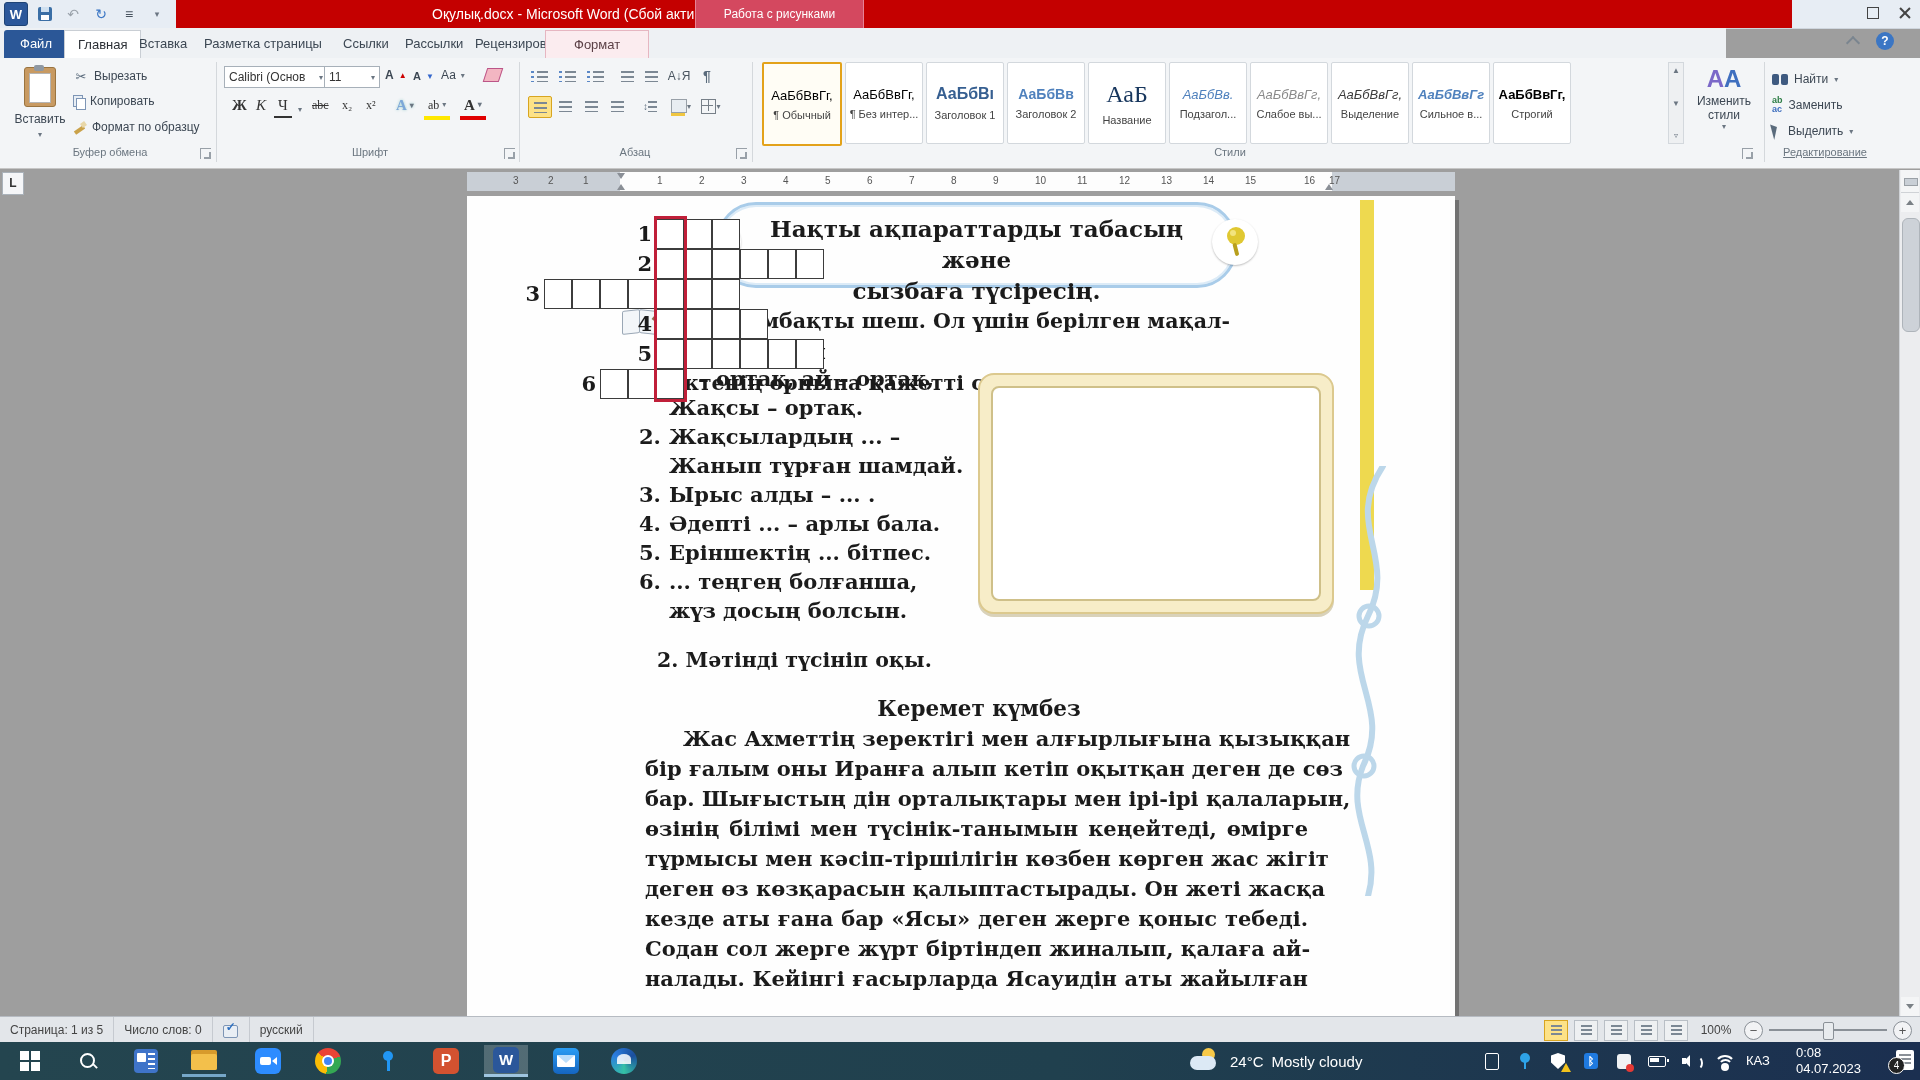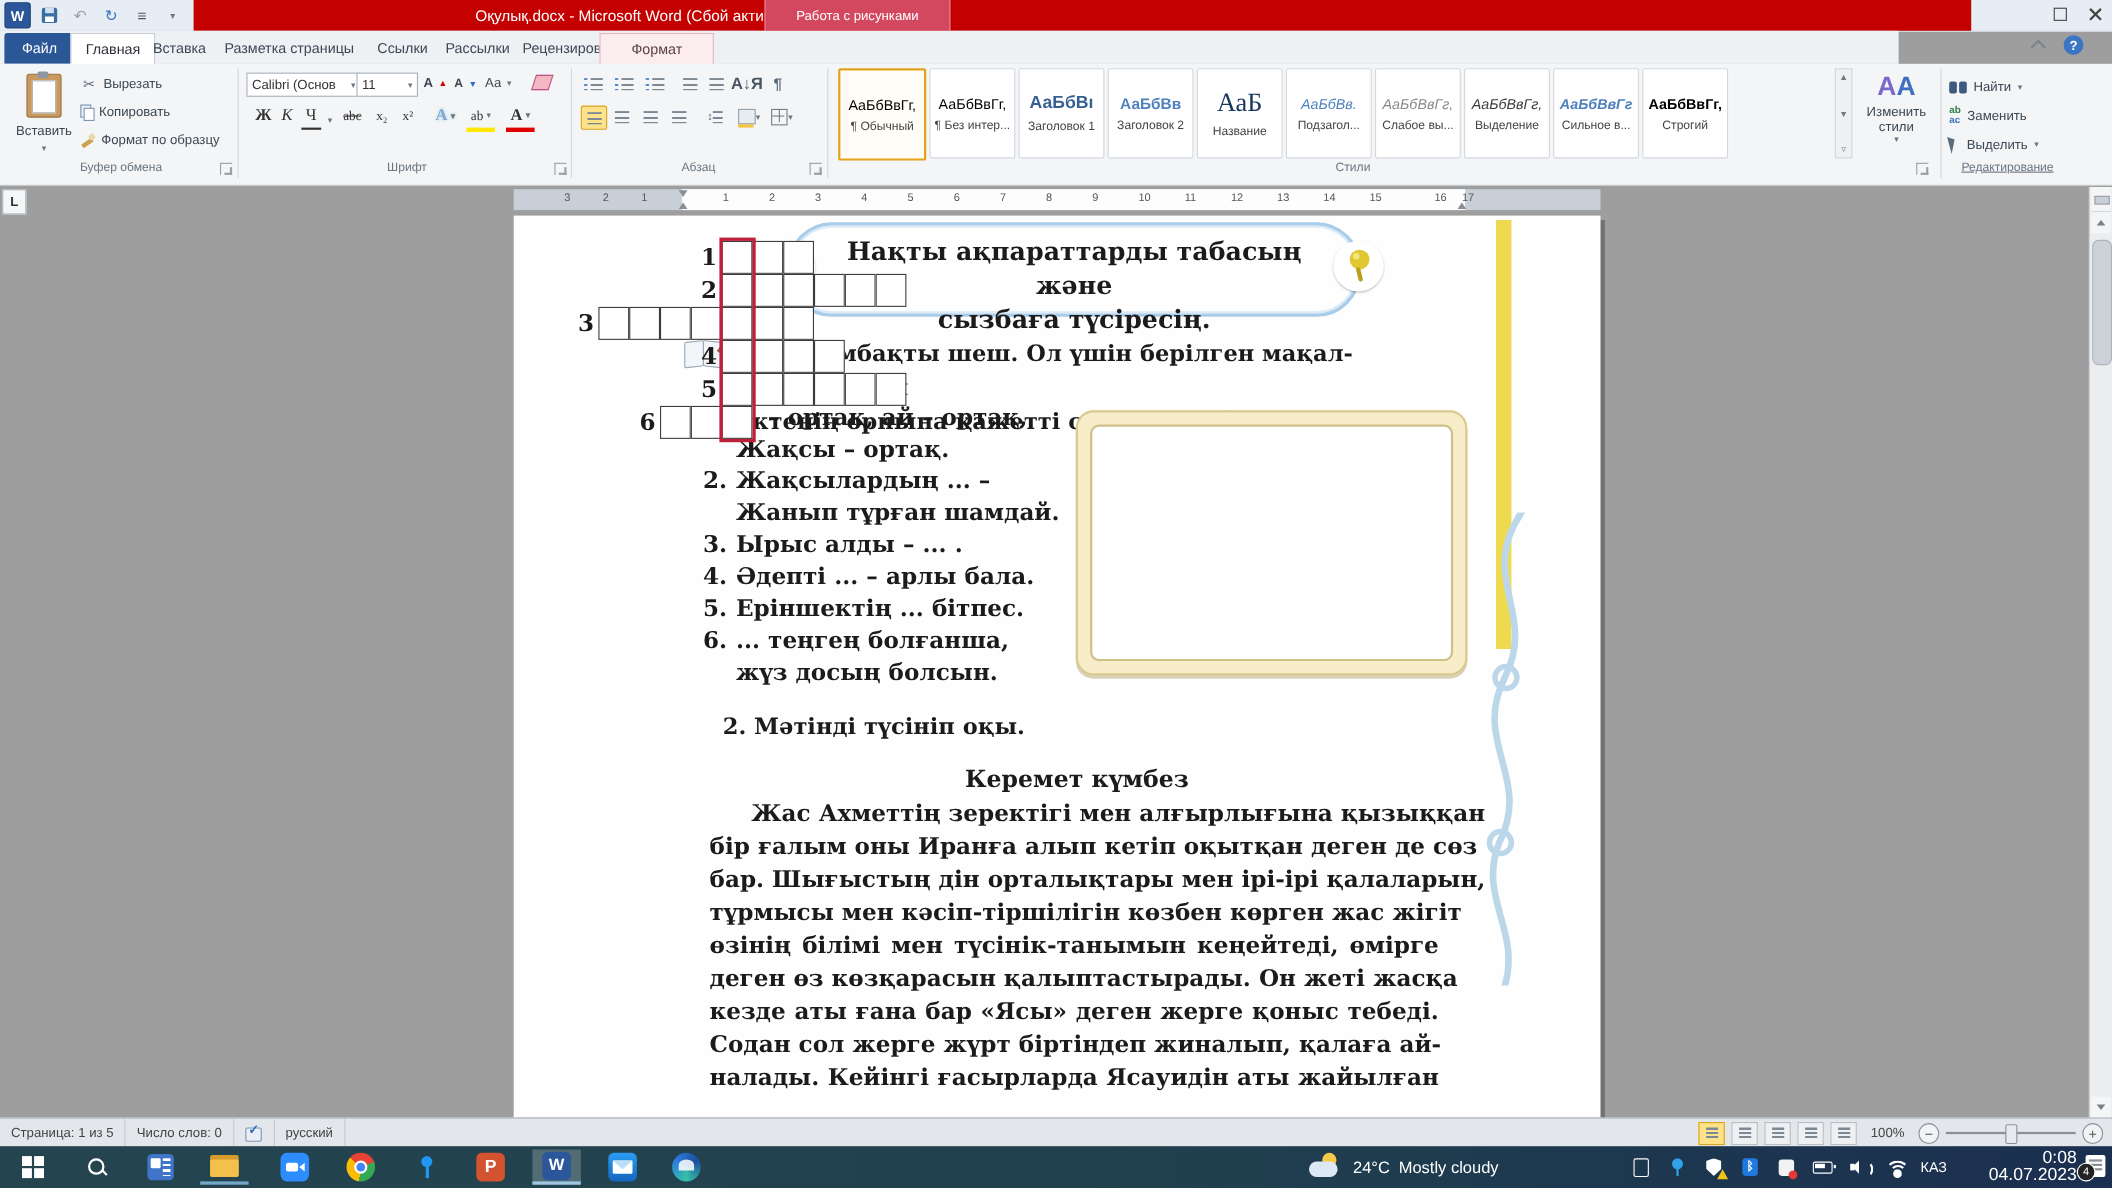--- a/index.html
+++ b/index.html
@@ -69,21 +69,21 @@
   .fc-a{border-bottom:4px solid #e00000;line-height:14px;}
   
   .g-lines{width:13px;height:11px;background:repeating-linear-gradient(to bottom,#7c8894 0 2px,transparent 2px 5px);}
   .g-lines-dot{position:relative;width:17px;height:11px;}
   .g-lines-dot:before{content:"";position:absolute;left:0;top:0;width:3px;height:11px;
     background:repeating-linear-gradient(to bottom,#5a87c6 0 2px,transparent 2px 5px);}
   .g-lines-dot:after{content:"";position:absolute;right:0;top:0;width:11px;height:11px;
     background:repeating-linear-gradient(to bottom,#7c8894 0 2px,transparent 2px 5px);}
   .pbtn{position:absolute;width:22px;height:20px;display:flex;align-items:center;justify-content:center;border-radius:2px;}
   .pbtn.sel,#align-left{background:#fde287;border:1px solid #d8a520;}
-  .sort-g{font-size:15px;color:#4a5560;font-weight:bold;}
+  .sort-g{font-size:12px;color:#4a5560;font-weight:normal;}
   .pilcrow{font-size:14px;color:#5a6b7c;font-weight:bold;}
   .shade-ic{position:relative;width:14px;height:12px;background:#e8edf2;border:1px solid #98a0a8;}
   .shade-ic:after{content:"";position:absolute;left:-1px;bottom:-4px;width:14px;height:3px;background:#f0c640;}
   .border-ic{width:13px;height:13px;border:1px solid #767f88;position:relative;}
   .border-ic:before{content:"";position:absolute;left:0;top:5.5px;width:11px;height:1px;background:#767f88;}
   .border-ic:after{content:"";position:absolute;left:5.5px;top:0;width:1px;height:11px;background:#767f88;}
   
   #styles-gallery{position:absolute;left:762px;top:4px;height:82px;display:flex;gap:3px;}
   .sg-item{width:76px;height:80px;background:#fff;border:1px solid #d3d8dd;border-radius:2px;
     display:flex;flex-direction:column;align-items:center;justify-content:center;gap:6px;overflow:hidden;}
@@ -248,21 +248,21 @@
   .vol-ic:after{content:"";position:absolute;left:2px;top:1px;width:0;height:0;border-right:6px solid #fff;
     border-top:6px solid transparent;border-bottom:6px solid transparent;}
   .vol-waves{position:absolute;left:10px;top:2px;width:7px;height:10px;border:2px solid transparent;
     border-right-color:#fff;border-radius:50%;}
   .wifi-ic{position:relative;width:18px;height:13px;}
   .wifi-ic i{position:absolute;left:50%;border:2px solid transparent;border-top-color:#fff;border-radius:50%;}
   .wifi-ic .w1{width:18px;height:18px;top:0;margin-left:-9px;}
   .wifi-ic .w2{width:11px;height:11px;top:4px;margin-left:-5.5px;}
   .wifi-ic .w3{width:4px;height:4px;top:8px;margin-left:-2px;background:#fff;border-radius:50%;}
   #tray-lang{position:absolute;top:11px;font-size:13px;color:#fff;}
-  #tray-clock{position:absolute;top:3px;width:92px;text-align:right;font-size:16px;line-height:16px;color:#fff;}
+  #tray-clock{position:absolute;top:3px;width:92px;font-size:13px;line-height:16px;color:#fff;}
   #notif{position:absolute;top:8px;width:18px;height:20px;background:#fff;border-radius:2px;}
   #notif i{position:absolute;left:3px;top:4px;width:12px;height:2px;background:#8a9097;box-shadow:0 4px 0 #8a9097,0 8px 0 #8a9097;}
   #notif-badge{position:absolute;left:-8px;bottom:-4px;width:15px;height:15px;background:#222;border:1.5px solid #fff;
     border-radius:50%;color:#fff;font-size:10px;display:flex;align-items:center;justify-content:center;}
   #weather{position:absolute;display:flex;align-items:center;gap:8px;color:#fff;font-size:15px;top:6px;}
   .wx-ic{position:relative;width:34px;height:26px;}
   .wx-ic:before{content:"";position:absolute;left:14px;top:0;width:13px;height:13px;background:#f7c948;border-radius:50%;}
   .wx-ic:after{content:"";position:absolute;left:2px;top:8px;width:26px;height:14px;background:#dce9f5;border-radius:8px;}
 </style>
 </head>
@@ -654,22 +654,22 @@
         <div class="cw-cell" style="left: 112px; top: 150px;"></div>
         <div id="cw-red" style="left: 110px; top: -3px; width: 33px; height: 186px;"></div>
       </div>
 
     <div id="task2">2. Мәтінді түсініп оқы.</div>
     <div id="doc-heading">Керемет күмбез</div>
     <div id="body-text">
         <div class="bline first">Жас Ахметтің зеректігі мен алғырлығына қызыққан</div>
         <div class="bline">бір ғалым оны Иранға алып кетіп оқытқан деген де сөз</div>
         <div class="bline">бар. Шығыстың дін орталықтары мен ірі-ірі қалаларын,</div>
+        <div class="bline">өзінің білімі мен түсінік-танымын кеңейтеді, өмірге</div>
         <div class="bline">тұрмысы мен кәсіп-тіршілігін көзбен көрген жас жігіт</div>
-        <div class="bline">өзінің білімі мен түсінік-танымын кеңейтеді, өмірге</div>
         <div class="bline">деген өз көзқарасын қалыптастырады. Он жеті жасқа</div>
         <div class="bline">кезде аты ғана бар «Ясы» деген жерге қоныс тебеді.</div>
         <div class="bline">Содан сол жерге жүрт біртіндеп жиналып, қалаға ай-</div>
         <div class="bline">налады. Кейінгі ғасырларда Ясауидін аты жайылған</div>
       </div>
   </div>
 
   <div id="vscroll">
     <div id="ruler-toggle"></div>
     <div class="sc-btn" style="top:23px;">

